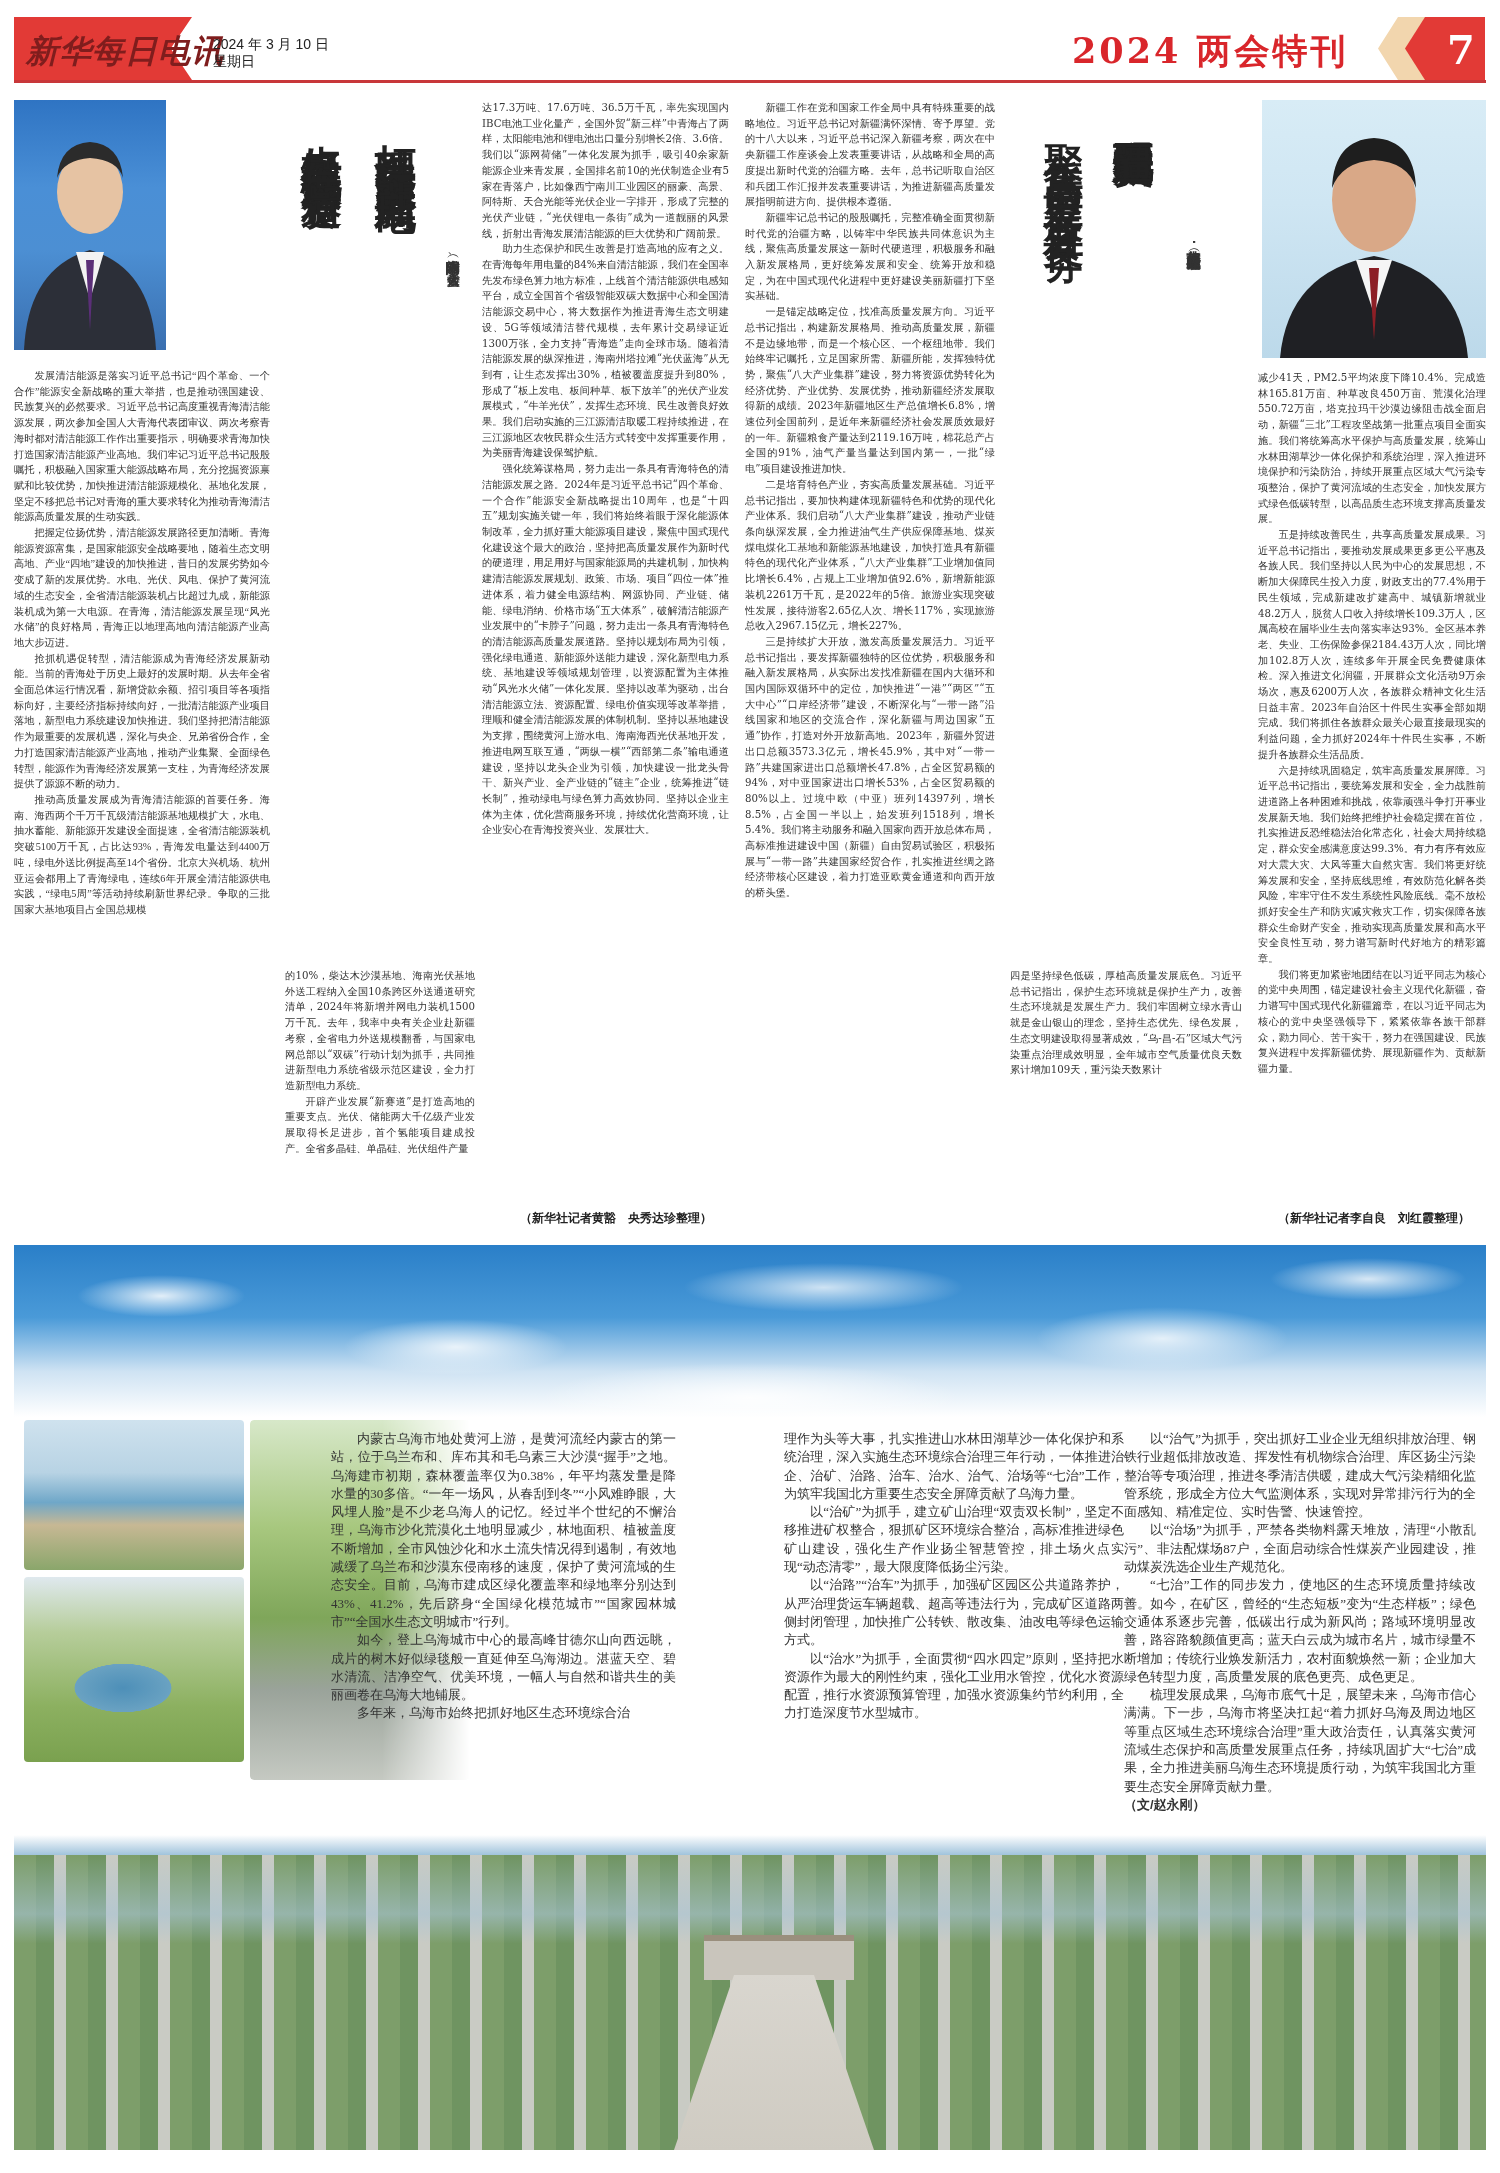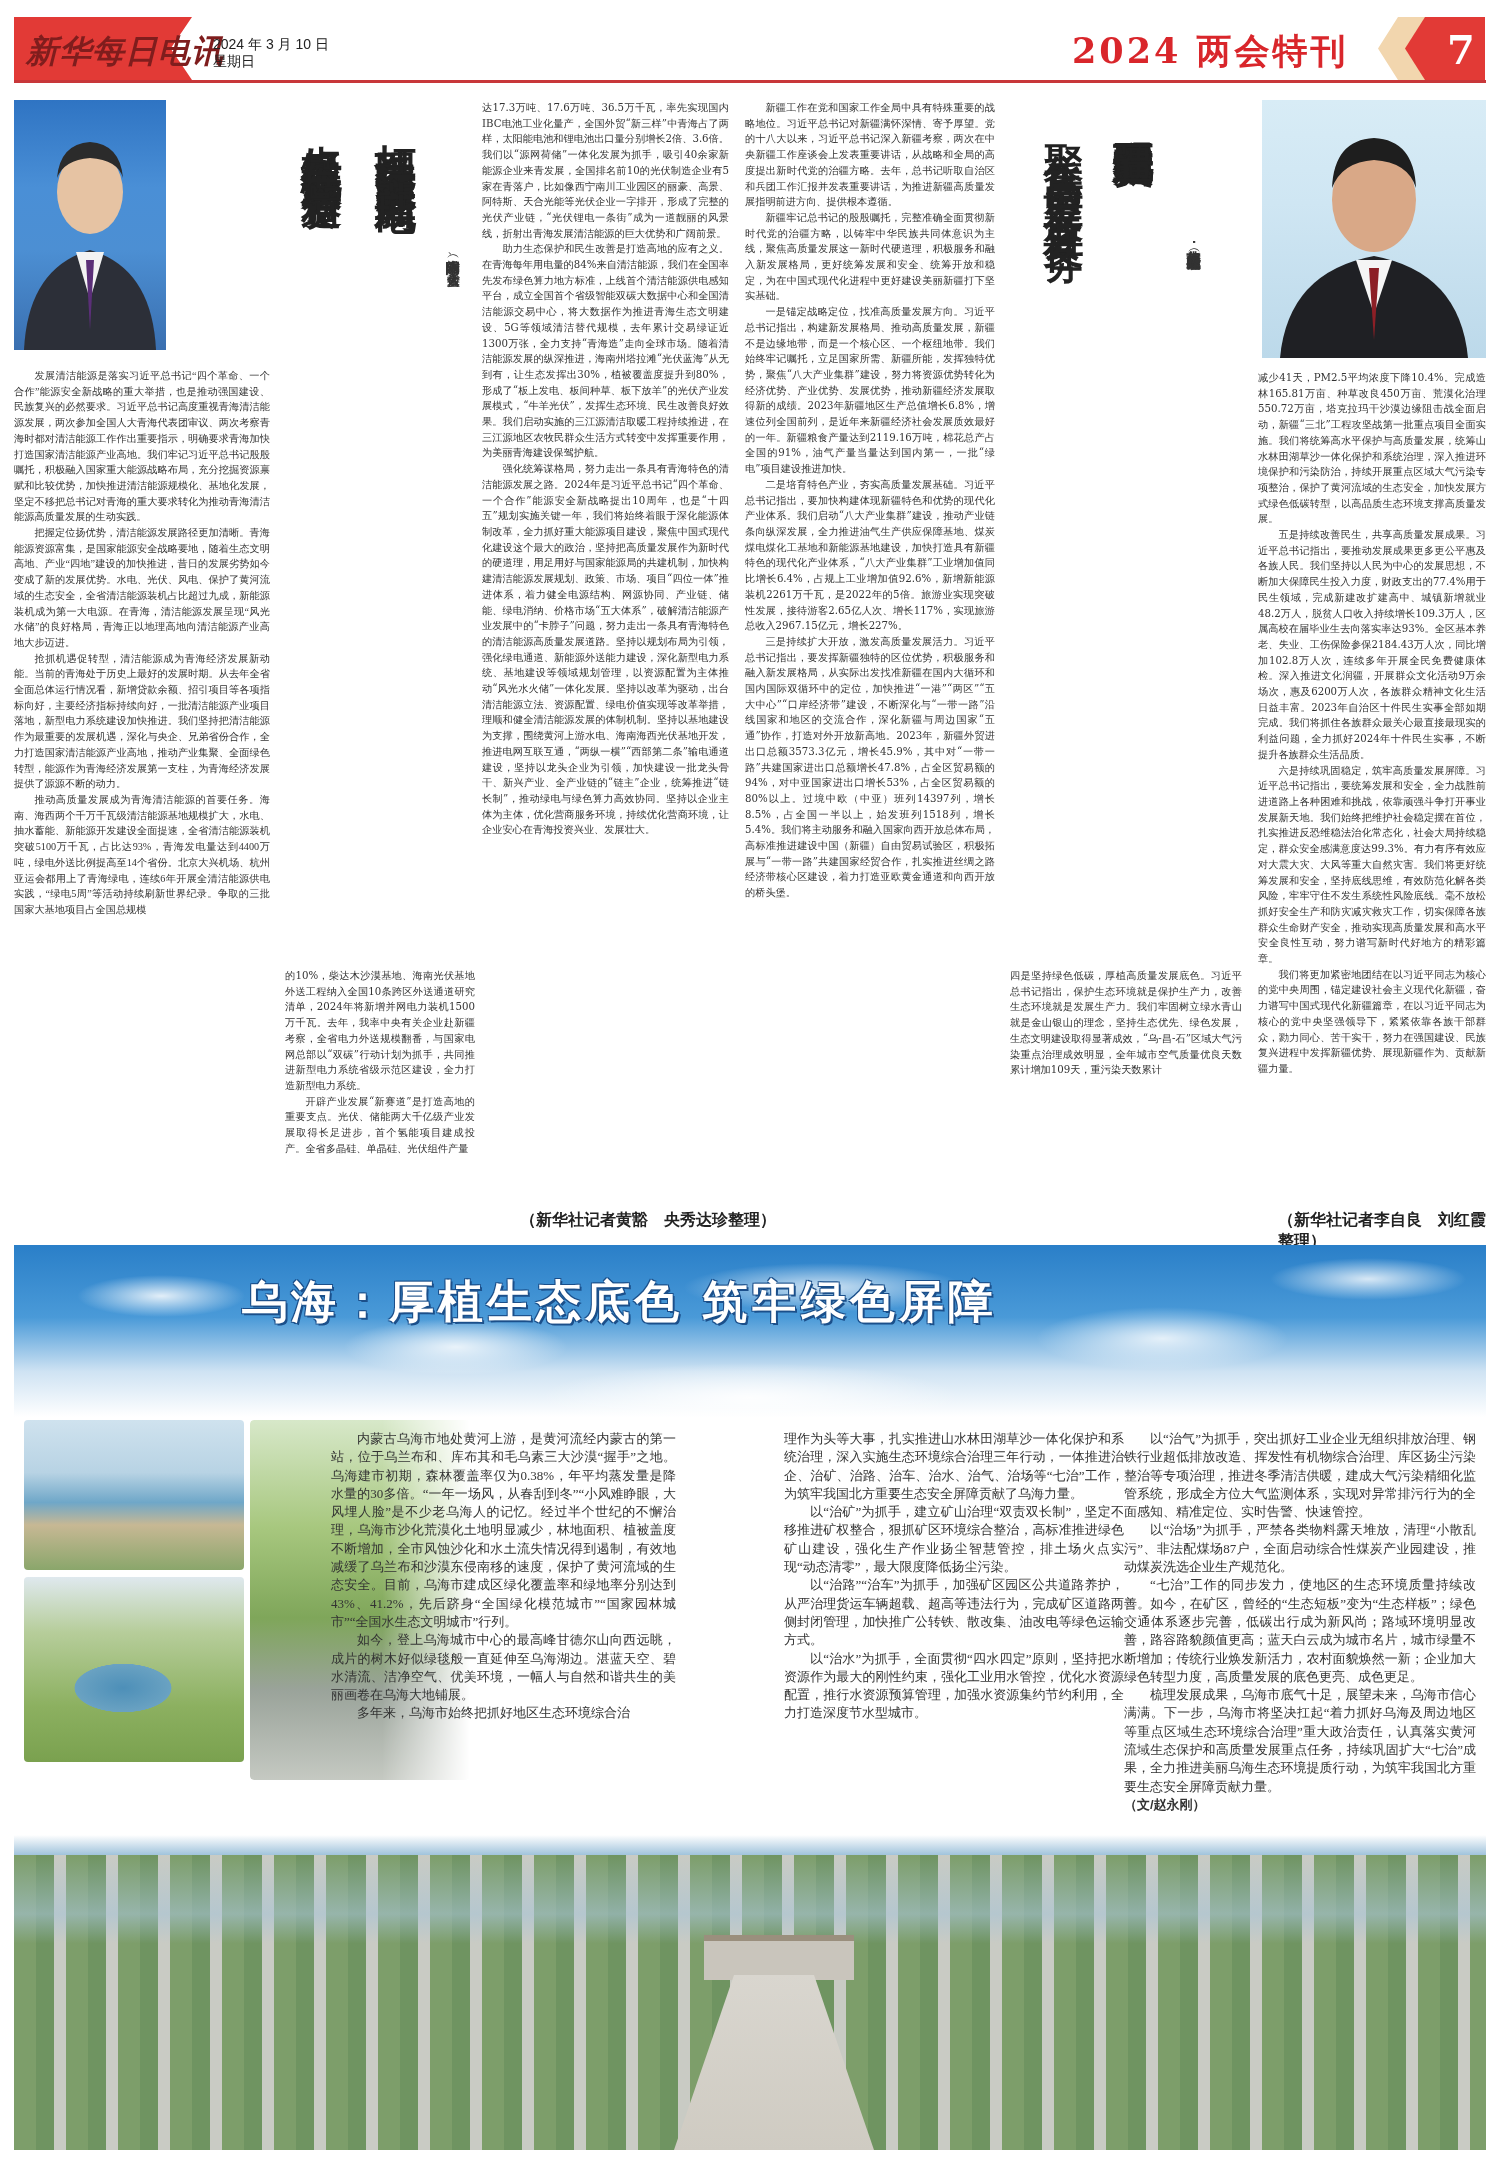--- a/index.html
+++ b/index.html
@@ -21,21 +21,21 @@
     clip-path: polygon(25% 0, 100% 0, 100% 100%, 25% 100%, 0 50%); }
   .mast-page-num { position: absolute; left: 1447px; top: 26px; font-family: "DejaVu Serif", serif; font-weight: bold; font-size: 40px; color: #fff; }
   .mast-rule { position: absolute; left: 14px; top: 80px; width: 1472px; height: 3px; background: #c8373a; }
 
   
   .col { position: absolute; font-size: 10.2px; line-height: 15.7px; color: #333; text-align: justify; overflow: hidden; }
   .col p { text-indent: 2em; }
   .photo { position: absolute; overflow: hidden; }
   .headline-v { position: absolute; writing-mode: vertical-rl; font-family: "DejaVu Serif", serif; font-weight: bold; color: #222; }
   .byline-v { position: absolute; writing-mode: vertical-rl; font-family: "Liberation Sans", sans-serif; font-size: 14px; color: #333; }
-  .credit { position: absolute; font-family: "Liberation Sans", sans-serif; font-weight: bold; font-size: 16px; color: #222; }
+  .credit { position: absolute; font-family: "Liberation Sans", sans-serif; font-weight: bold; font-size: 12px; color: #222; }
 
   .portrait-bg { background: linear-gradient(180deg, #2f74c3 0%, #4a8fd6 35%, #4c8fd3 60%, #3a6fb0 100%); }
   .portrait-bg2 { background: linear-gradient(180deg, #d8ecf6 0%, #cfe6f3 40%, #bcd9ea 100%); }
 
   
   .feature { position: absolute; left: 14px; top: 1245px; width: 1472px; height: 905px; overflow: hidden;
     background: linear-gradient(180deg, #2a7fc8 0%, #4a9ad8 8%, #cfe3f3 14%, #ffffff 19%, #ffffff 70%, #cfe8f6 75%, #7db7dc 78%, #7aa56a 82%, #5f8a4c 100%); }
   .sky-clouds { position: absolute; left: 0; top: 0; width: 100%; height: 170px;
     background:
       radial-gradient(ellipse 120px 30px at 10% 30%, rgba(255,255,255,.85), transparent 70%),
@@ -144,21 +144,20 @@
 <div class="col" style="left:1258px;top:370px;width:228px;height:820px;">
   <p style="text-indent:0">减少41天，PM2.5平均浓度下降10.4%。完成造林165.81万亩、种草改良450万亩、荒漠化治理550.72万亩，塔克拉玛干沙漠边缘阻击战全面启动，新疆“三北”工程攻坚战第一批重点项目全面实施。我们将统筹高水平保护与高质量发展，统筹山水林田湖草沙一体化保护和系统治理，深入推进环境保护和污染防治，持续开展重点区域大气污染专项整治，保护了黄河流域的生态安全，加快发展方式绿色低碳转型，以高品质生态环境支撑高质量发展。</p>
   <p>五是持续改善民生，共享高质量发展成果。习近平总书记指出，要推动发展成果更多更公平惠及各族人民。我们坚持以人民为中心的发展思想，不断加大保障民生投入力度，财政支出的77.4%用于民生领域，完成新建改扩建高中、城镇新增就业48.2万人，脱贫人口收入持续增长109.3万人，区属高校在届毕业生去向落实率达93%。全区基本养老、失业、工伤保险参保2184.43万人次，同比增加102.8万人次，连续多年开展全民免费健康体检。深入推进文化润疆，开展群众文化活动9万余场次，惠及6200万人次，各族群众精神文化生活日益丰富。2023年自治区十件民生实事全部如期完成。我们将抓住各族群众最关心最直接最现实的利益问题，全力抓好2024年十件民生实事，不断提升各族群众生活品质。</p>
   <p>六是持续巩固稳定，筑牢高质量发展屏障。习近平总书记指出，要统筹发展和安全，全力战胜前进道路上各种困难和挑战，依靠顽强斗争打开事业发展新天地。我们始终把维护社会稳定摆在首位，扎实推进反恐维稳法治化常态化，社会大局持续稳定，群众安全感满意度达99.3%。有力有序有效应对大震大灾、大风等重大自然灾害。我们将更好统筹发展和安全，坚持底线思维，有效防范化解各类风险，牢牢守住不发生系统性风险底线。毫不放松抓好安全生产和防灾减灾救灾工作，切实保障各族群众生命财产安全，推动实现高质量发展和高水平安全良性互动，努力谱写新时代好地方的精彩篇章。</p>
   <p>我们将更加紧密地团结在以习近平同志为核心的党中央周围，锚定建设社会主义现代化新疆，奋力谱写中国式现代化新疆篇章，在以习近平同志为核心的党中央坚强领导下，紧紧依靠各族干部群众，勠力同心、苦干实干，努力在强国建设、民族复兴进程中发挥新疆优势、展现新疆作为、贡献新疆力量。</p>
 </div>
 <div class="credit" style="left:1278px;top:1210px;">（新华社记者李自良　刘红霞整理）</div>
 
 <div class="feature">
   <div class="sky-clouds"></div>
-  <div class="feature-title">乌海：厚植生态底色 筑牢绿色屏障</div>
 
   <div class="feature-photo" style="left:10px;top:175px;width:220px;height:150px;background:linear-gradient(180deg,#cfe2ee 0%,#b8d3e4 35%,#6fa7c8 55%,#c7b894 70%,#8aa66b 100%);"></div>
   <div class="feature-photo" style="left:236px;top:175px;width:220px;height:360px;background:linear-gradient(180deg,#d7e8c9 0%,#a7c77e 30%,#7fa65a 55%,#9aa39a 75%,#c5c9c2 100%);
        -webkit-mask-image:linear-gradient(90deg,#000 60%,transparent 100%);mask-image:linear-gradient(90deg,#000 60%,transparent 100%);"></div>
   <div class="feature-photo" style="left:10px;top:332px;width:220px;height:185px;background:radial-gradient(ellipse 80px 40px at 45% 60%,#4d8fb8 0%,#6aa2c2 60%,transparent 61%),linear-gradient(180deg,#dfe9ee 0%,#b6cd9a 30%,#8cb060 70%,#7aa14f 100%);"></div>
 
   <div class="feature-col" style="left:309px;top:185px;width:345px;height:420px;margin-left:8px;">
     <p>内蒙古乌海市地处黄河上游，是黄河流经内蒙古的第一站，位于乌兰布和、库布其和毛乌素三大沙漠“握手”之地。乌海建市初期，森林覆盖率仅为0.38%，年平均蒸发量是降水量的30多倍。“一年一场风，从春刮到冬”“小风难睁眼，大风埋人脸”是不少老乌海人的记忆。经过半个世纪的不懈治理，乌海市沙化荒漠化土地明显减少，林地面积、植被盖度不断增加，全市风蚀沙化和水土流失情况得到遏制，有效地减缓了乌兰布和沙漠东侵南移的速度，保护了黄河流域的生态安全。目前，乌海市建成区绿化覆盖率和绿地率分别达到43%、41.2%，先后跻身“全国绿化模范城市”“国家园林城市”“全国水生态文明城市”行列。</p>
     <p>如今，登上乌海城市中心的最高峰甘德尔山向西远眺，成片的树木好似绿毯般一直延伸至乌海湖边。湛蓝天空、碧水清流、洁净空气、优美环境，一幅人与自然和谐共生的美丽画卷在乌海大地铺展。</p>
     <p>多年来，乌海市始终把抓好地区生态环境综合治</p>

